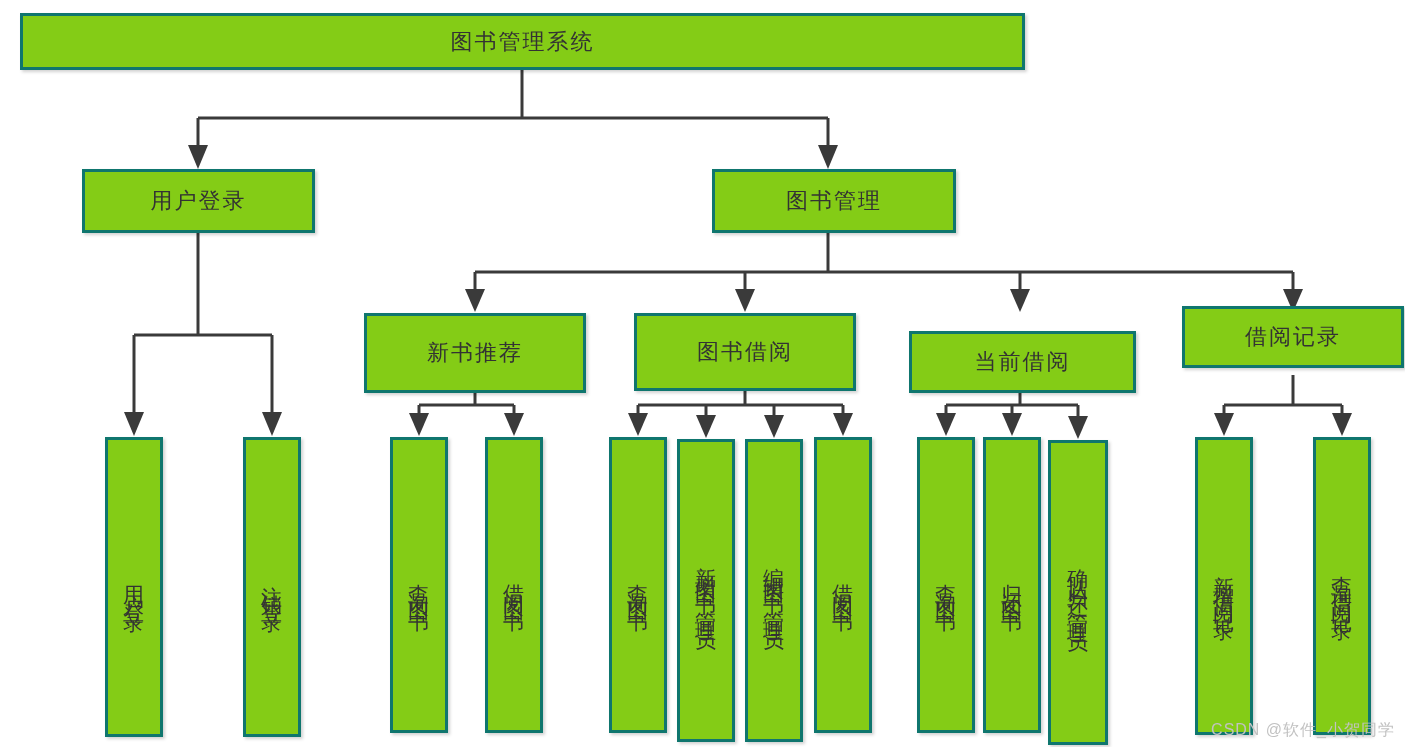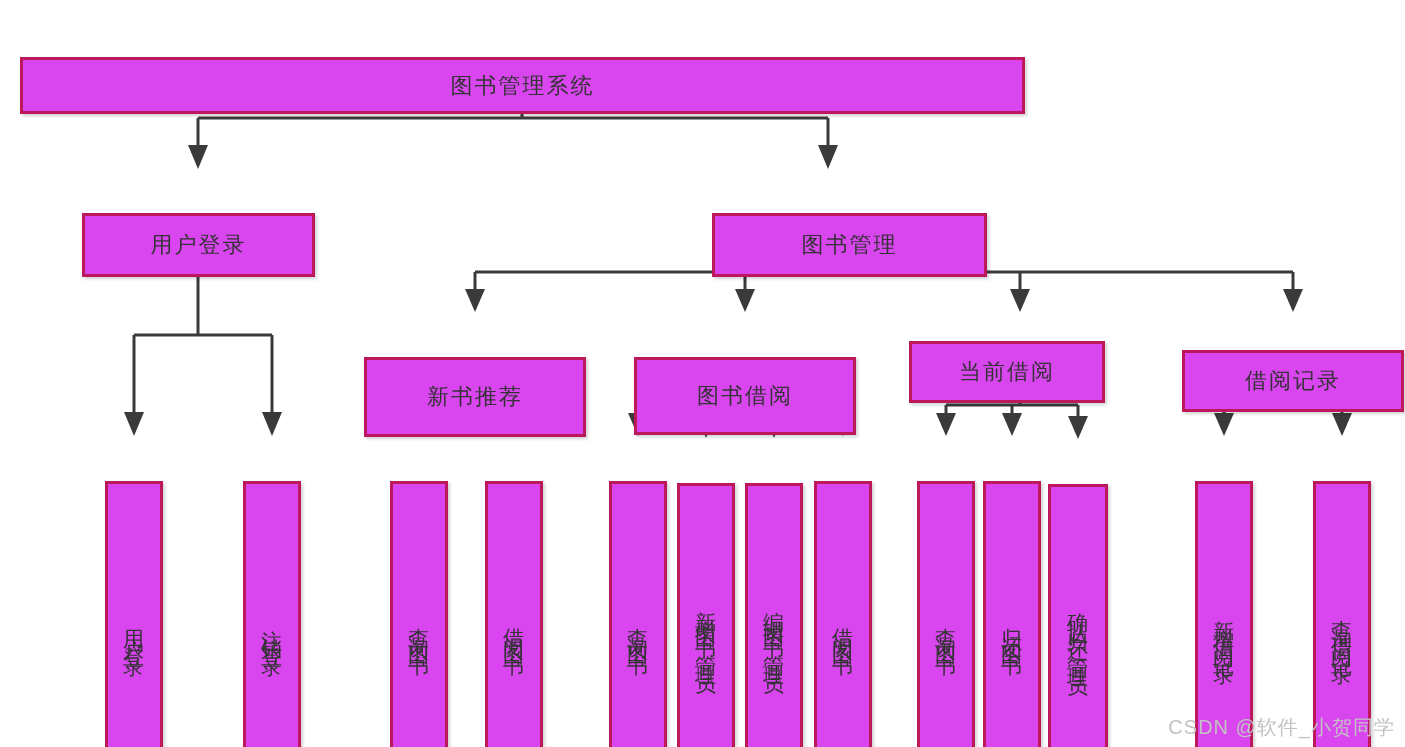--- a/index.html
+++ b/index.html
@@ -2,36 +2,35 @@
 <html><head>
 <meta charset="utf-8">
 <style>
   html,body{margin:0;padding:0;background:#ffffff;}
   .stage{
     position:relative;width:1405px;height:747px;background:#ffffff;
     font-family:"Liberation Sans","DejaVu Sans",sans-serif;overflow:hidden;
   }
   .connector-layer{position:absolute;left:0;top:0;width:1405px;height:747px;}
   .node{
-    position:absolute;box-sizing:border-box;background:#d946ef;
-    border:3px solid #be185d;color:#333333;
+    position:absolute;box-sizing:border-box;background:#84cc16;
+    border:3px solid #0f766e;color:#333333;
     display:flex;align-items:center;justify-content:center;
     box-shadow:2px 2px 3px rgba(0,0,0,0.18);
     z-index:2;
-    margin-top:44px;
   }
   .h{font-size:22px;letter-spacing:2px;white-space:nowrap;}
   .v{
     writing-mode:vertical-rl;text-orientation:mixed;
     font-size:21px;letter-spacing:9px;line-height:1;
     padding:6px 0;
   }
   .watermark{
     position:absolute;right:10px;bottom:6px;
-    color:#c2c2c2;font-size:20px;letter-spacing:1px;
+    color:#c2c2c2;font-size:16px;letter-spacing:1px;
     z-index:3;white-space:nowrap;
   }
 </style>
 </head>
 <body>
 
 <div class="stage">
 
   <svg class="connector-layer" width="1405" height="747" viewBox="0 0 1405 747">
     <g stroke="#3a3a3a" stroke-width="3" fill="none">
@@ -96,25 +95,25 @@
       <polygon points="1002,413 1022,413 1012,436"></polygon>
       <polygon points="1068,416 1088,416 1078,439"></polygon>
       <polygon points="1214,413 1234,413 1224,436"></polygon>
       <polygon points="1332,413 1352,413 1342,436"></polygon>
     </g>
   </svg>
 
   <div class="node h" style="left:20px;top:13px;width:1005px;height:57px">图书管理系统</div>
 
   <div class="node h" style="left:82px;top:169px;width:233px;height:64px">用户登录</div>
-  <div class="node h" style="left:712px;top:169px;width:275px;height:64px">图书管理</div>
+  <div class="node h" style="left:712px;top:169px;width:244px;height:64px">图书管理</div>
 
   <div class="node h" style="left:364px;top:313px;width:222px;height:80px">新书推荐</div>
   <div class="node h" style="left:634px;top:313px;width:222px;height:78px">图书借阅</div>
-  <div class="node h" style="left:909px;top:297px;width:196px;height:62px">当前借阅</div>
+  <div class="node h" style="left:909px;top:331px;width:227px;height:62px">当前借阅</div>
   <div class="node h" style="left:1182px;top:306px;width:222px;height:62px">借阅记录</div>
 
   <div class="node v" style="left:105px;top:437px;width:58px;height:300px">用户登录</div>
   <div class="node v" style="left:243px;top:437px;width:58px;height:300px">注销登录</div>
 
   <div class="node v" style="left:390px;top:437px;width:58px;height:296px">查询图书</div>
   <div class="node v" style="left:485px;top:437px;width:58px;height:296px">借阅图书</div>
 
   <div class="node v" style="left:609px;top:437px;width:58px;height:296px">查询图书</div>
   <div class="node v" style="left:677px;top:439px;width:58px;height:303px">新增图书（管理员）</div>

